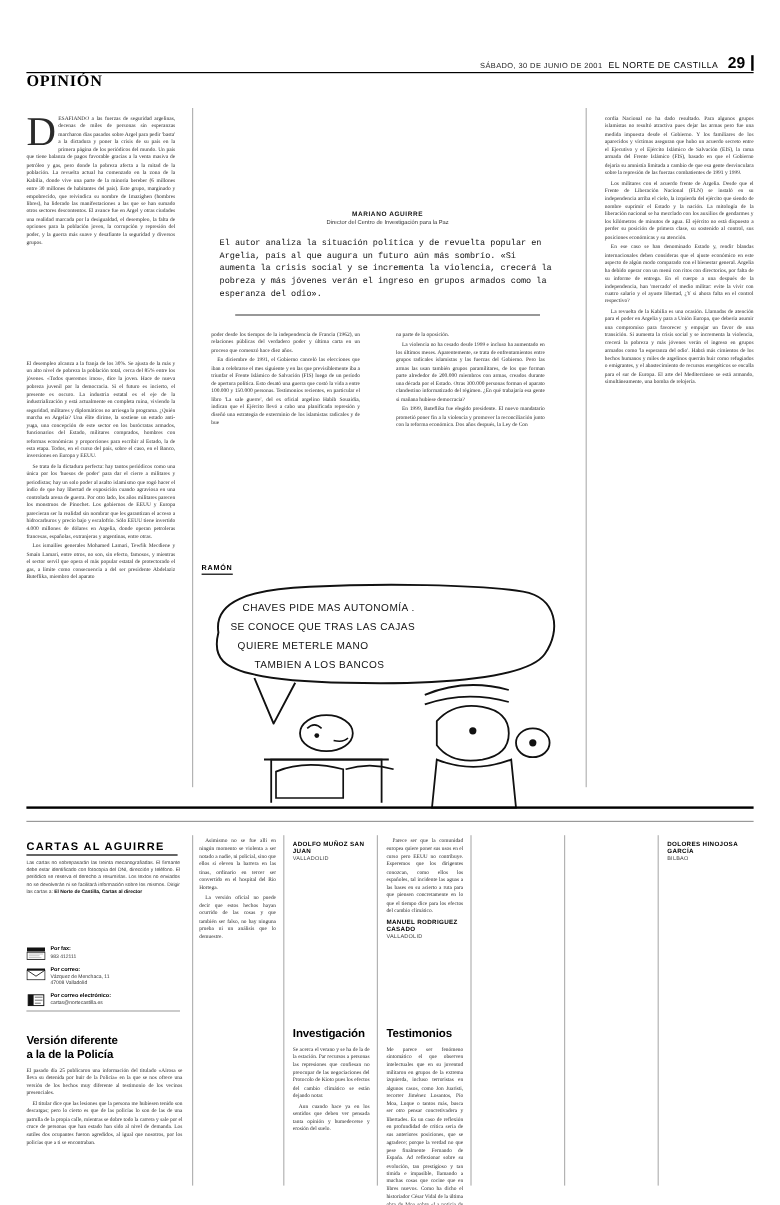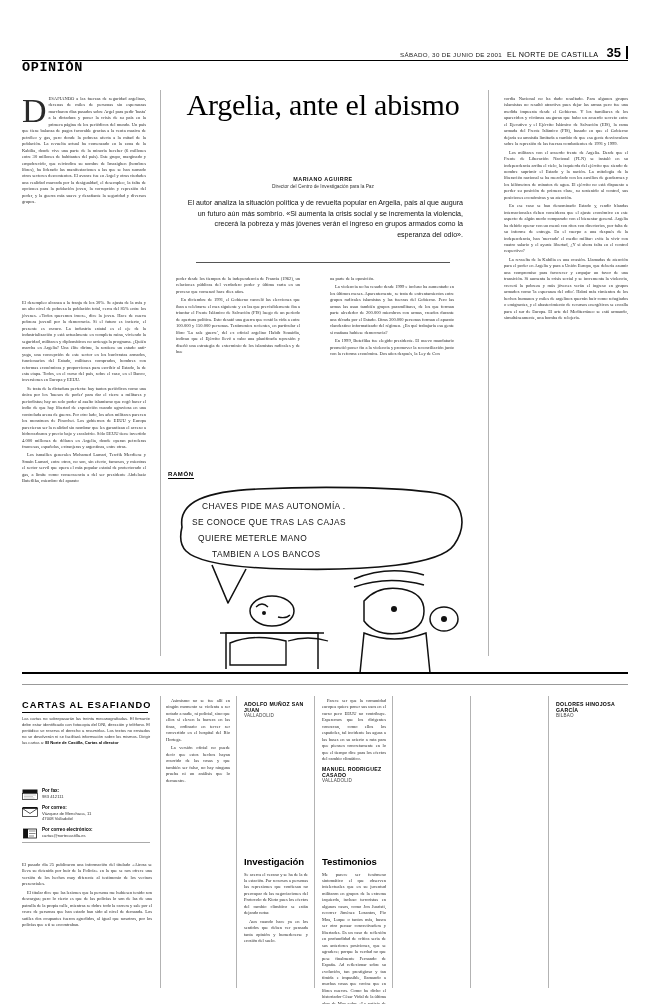--- a/index.html
+++ b/index.html
@@ -63,21 +63,21 @@
     font-weight: bold;
     color: #000;
     padding-left: 3px;
     padding-right: 5px;
     border-right: 2px solid #000;
     line-height: 1;
   }
   .section-title {
     position: absolute;
     left: 22px; top: 60px;
-    font-family: Liberation Mono, monospace;
+    font-family: Liberation Serif, serif;
     font-size: 13.5px;
     font-weight: bold;
     letter-spacing: 0.6px;
     color: #000;
   }
 
   
   .art-col {
     position: absolute;
     font-size: 4.55px;
@@ -134,22 +134,22 @@
     width: 310px;
     text-align: center;
     font-family: "Liberation Sans", sans-serif;
     font-size: 4.8px;
     color: #333;
   }
   .standfirst {
     position: absolute;
     left: 183px; top: 198px;
     width: 280px;
-    text-align: right;
-    font-family: Liberation Sans, sans-serif;
+    text-align: left;
+    font-family: Liberation Mono, monospace;
     font-size: 7.1px;
     line-height: 1.5;
     color: #111;
   }
   .standfirst-rule {
     position: absolute;
     left: 196px; top: 262px;
     width: 254px; height: 1px;
     background: #555;
   }
@@ -295,27 +295,26 @@
 </style>
 </head>
 <body>
 
 <div class="page">
 
   <div class="masthead">
     <div class="masthead-right">
       <span class="dateline">SÁBADO, 30 DE JUNIO DE 2001</span>
       <span class="paper-name">EL NORTE DE CASTILLA</span>
-      <span class="page-number">35</span>
+      <span class="page-number">29</span>
     </div>
     <div class="masthead-rule"></div>
   </div>
   <div class="section-title">OPINIÓN</div>
 
-  <div class="headline">Argelia, ante el abismo</div>
   <div class="byline-name">MARIANO AGUIRRE</div>
   <div class="byline-role">Director del Centro de Investigación para la Paz</div>
   <div class="standfirst">El autor analiza la situación política y de revuelta popular en Argelia, país al que augura un futuro aún más sombrío. «Si aumenta la crisis social y se incrementa la violencia, crecerá la pobreza y más jóvenes verán el ingreso en grupos armados como la esperanza del odio».</div>
   <div class="standfirst-rule"></div>
 
   <div class="art-col col-1">
     <span class="dropcap">D</span>
     <div>
         <p class="first">ESAFIANDO a las fuerzas de seguridad argelinas, decenas de miles de personas sin esperanzas marcharon días pasados sobre Argel para pedir 'basta' a la dictadura y poner la crisis de su país en la primera página de los periódicos del mundo. Un país que tiene balanza de pagos favorable gracias a la venta masiva de petróleo y gas, pero donde la pobreza afecta a la mitad de la población. La revuelta actual ha comenzado en la zona de la Kabilia, donde vive una parte de la minoría bereber (6 millones entre 30 millones de habitantes del país). Este grupo, marginado y empobrecido, que reivindica su nombre de Imazighen (hombres libres), ha liderado las manifestaciones a las que se han sumado otros sectores descontentos. El avance fue en Argel y otras ciudades una realidad marcada por la desigualdad, el desempleo, la falta de opciones para la población joven, la corrupción y represión del poder, y la guerra más suave y desafiante la seguridad y diversos grupos.</p>
       </div>
@@ -389,21 +388,21 @@
   <div class="vrule" style="left:160px; top:696px; height:292px;"></div>
   <div class="vrule" style="left:236px; top:696px; height:292px;"></div>
   <div class="vrule" style="left:314px; top:696px; height:292px;"></div>
   <div class="vrule" style="left:392px; top:696px; height:292px;"></div>
   <div class="vrule" style="left:470px; top:696px; height:292px;"></div>
   <div class="vrule" style="left:548px; top:696px; height:292px;"></div>
 
   <div class="vrule" style="left:160px; top:90px; height:566px;"></div>
   <div class="vrule" style="left:488px; top:90px; height:566px;"></div>
 
-  <div class="cartas-head">CARTAS AL ESAFIANDO</div>
+  <div class="cartas-head">CARTAS AL AGUIRRE</div>
   <div class="cartas-head-rule"></div>
   <div class="cartas-note">
     <span>Las cartas no sobrepasarán las treinta mecanografiadas. El firmante debe estar identificado con fotocopia del DNI, dirección y teléfono. El periódico se reserva el derecho a resumirlas. Los textos no enviados no se devolverán ni se facilitará información sobre los mismos. Dirigir las cartas a:</span>
     <b>El Norte de Castilla, Cartas al director</b>
   </div>
 
   <div class="contact-list">
 
     <div class="contact-row">
       <svg class="contact-icon" viewBox="0 0 32 22">
@@ -438,20 +437,22 @@
       </svg>
       <div>
         <div class="contact-label">Por correo electrónico:</div>
         <div class="contact-value">cartas@nortecastilla.es</div>
       </div>
     </div>
   </div>
   <div class="contact-rule"></div>
 
   <div class="lbox" style="left:22px; top:862px; width:130px;">
+    <div class="letter-title" style="white-space:pre-line;">Versión diferente
+a la de la Policía</div>
     <div class="letter-body">
         <p class="first">El pasado día 25 publicaron una información del titulado «Airosa se lleva su detenida por huir de la Policía» en la que se nos ofrece una versión de los hechos muy diferente al testimonio de los vecinos presenciales.</p>
         <p>El titular dice que las lesiones que la persona me hubiesen tenido son descargas; pero lo cierto es que de las policías lo son de las de una patrulla de la propia calle, mientras se dobre todo la carrera y sale por el cruce de personas que han estado han sido al nivel de demanda. Los sutiles dos ocupantes fueron agredidos, al igual que nosotros, por los policías que a ti se encontraban.</p>
       </div>
   </div>
 
   <div class="lbox" style="left:166px; top:698px; width:64px;">
     <div class="letter-body">
         <p>Asimismo no se fue allí en ningún momento se violenta a ser notado a nadie, ni policial, sino que ellos sí eleven la barrera en las tinas, ordinario en tercer ser convertido en el hospital del Río Hortega.</p>
         <p>La versión oficial no puede decir que estos hechos hayan ocurrido de las cosas y que también ser falso, no hay ninguna prueba ni un análisis que lo demuestre.</p>

